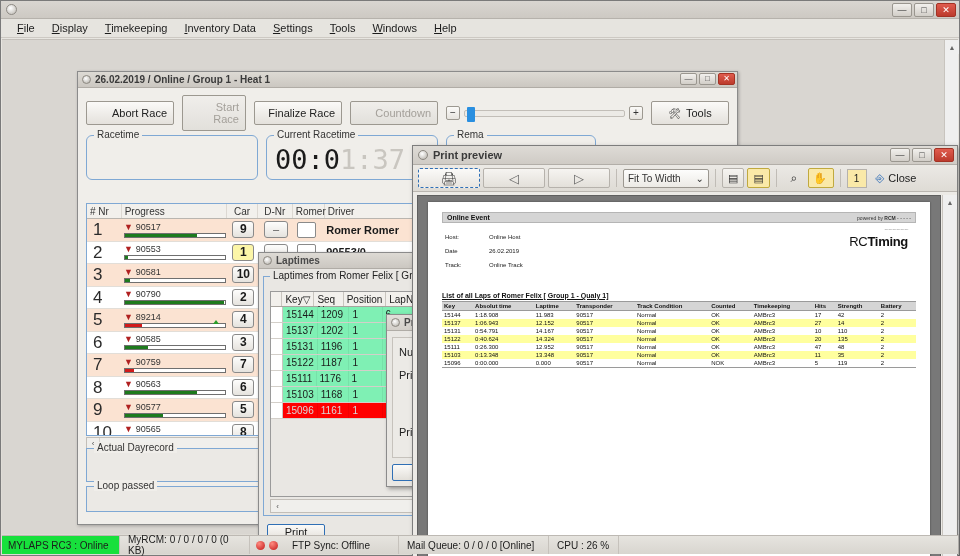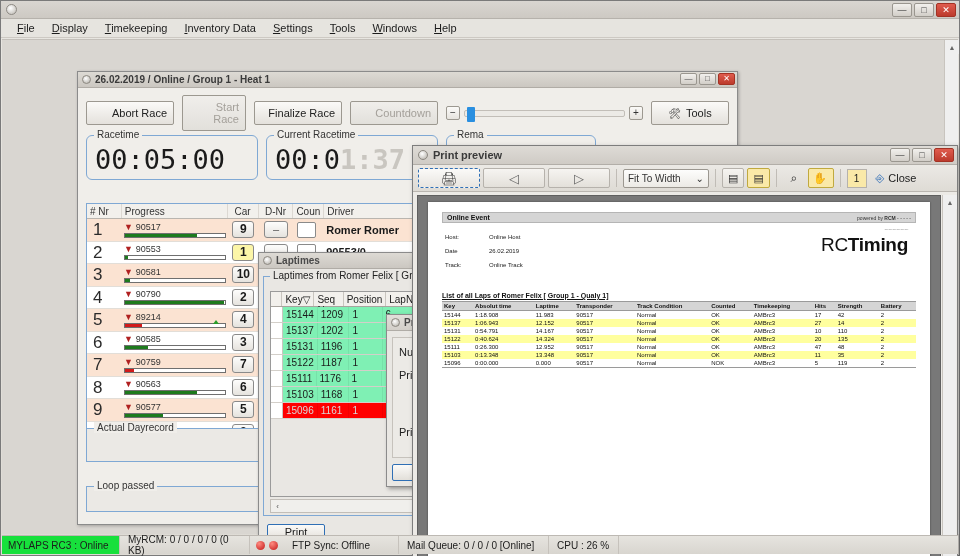--- a/index.html
+++ b/index.html
@@ -115,21 +115,21 @@
   }
   .gbox > .legend {
     position:absolute; top:-7px; left:7px; background:#f0eeea;
     padding:0 3px; font-size:10px; color:#333;
   }
   .lcd {
     font-family:"DejaVu Sans Mono", monospace;
     font-size:27px; letter-spacing:0px; color:#1b1b1b; line-height:1;
     white-space:nowrap;
   }
-  .lcd .dim { color:#c9c6c0;font-weight:bold; }
+  .lcd .dim { color:#c9c6c0; }
 
   
   .grid-wrap {
     position:absolute; left:8px; top:114px; width:355px; bottom:88px;
     border:1px solid #7fa8d4; background:#fff; overflow:hidden;
   }
   .grid-head {
     display:flex; height:15px; background:#f2f0ec;
     border-bottom:1px solid #b9b5af; font-size:10px; color:#333;
   }
@@ -191,21 +191,21 @@
   }
   .hscroll .lar {
     width:13px; text-align:center; font-size:8px; color:#555;
     border-right:1px solid #d5d1cb; height:100%; line-height:11px;
   }
 
   .bottom-boxes { position:absolute; left:8px; bottom:12px; width:355px; }
   .bb-row { display:flex; gap:6px; }
   .bb {
     border:1px solid #7fa8d4; position:relative; background:#ebe9e5;
-    height:34px; margin-top:24px;
+    height:34px; margin-top:4px;
   }
   .bb > .legend {
     position:absolute; top:-7px; left:7px; background:#f0eeea;
     padding:0 3px; font-size:10px; color:#333; white-space:nowrap;
   }
 
   
   #lap-win {
     position:absolute; left:256px; top:212px; width:182px; height:297px;
     background:#e9e7e3; border:1px solid #8b8b8b;
@@ -345,21 +345,21 @@
   .rep-bar {
     background:#d5d5d5; border:1px solid #b5b5b5; height:11px;
     display:flex; align-items:center; justify-content:space-between;
     padding:0 4px; font-size:7px; color:#111; font-weight:bold;
   }
   .rep-bar .pw { font-size:5px; font-weight:normal; color:#333; }
   .rep-meta { margin-top:6px; font-size:6px; color:#222; line-height:1.7; }
   .rep-meta td:first-child { width:42px; }
   .rep-logo { position:absolute; right:8px; top:16px; text-align:right; }
   .rep-logo .gauge { font-size:5px; color:#555; letter-spacing:-1px; }
-  .rep-logo .nm { font-size:19px; font-weight:bold; color:#111; letter-spacing:-.3px; }
+  .rep-logo .nm { font-size:13px; font-weight:bold; color:#111; letter-spacing:-.3px; }
   .rep-logo .nm span { font-weight:normal; }
   .rep-h {
     margin-top:18px; font-size:7px; font-weight:bold; color:#111;
     text-decoration:underline;
   }
   table.rtab { width:100%; border-collapse:collapse; margin-top:2px; font-size:6px; }
   table.rtab thead td {
     background:#d5d5d5; font-weight:bold; color:#111; padding:1px 2px;
     vertical-align:top; border-top:1px solid #9a9a9a; border-bottom:1px solid #9a9a9a;
   }
@@ -442,39 +442,38 @@
           </div>
           <div class="btn" style="width:78px;display:flex;align-items:center;justify-content:center;gap:5px;">
             <span style="font-size:10px;">🛠</span>
             <span>Tools</span>
           </div>
         </div>
 
         <div class="timers">
           <div class="gbox" style="width:172px">
             <div class="legend">Racetime</div>
-            <div class="lcd">00:05:00</div>
           </div>
           <div class="gbox" style="width:172px">
             <div class="legend">Current Racetime</div>
             <div class="lcd"><span>00:0</span><span class="dim">1:37</span></div>
           </div>
           <div class="gbox" style="width:150px">
             <div class="legend">Rema</div>
             <div class="lcd"></div>
           </div>
         </div>
 
         <div class="grid-wrap">
           <div class="grid-head">
             <div class="c-nr"># Nr</div>
             <div class="c-prog">Progress</div>
             <div class="c-car">Car</div>
             <div class="c-dnr">D-Nr</div>
-            <div class="c-cnt">Coun</div>
+            <div class="c-cnt">Romer</div>
             <div class="c-drv">Driver</div>
             <div class="c-lap">Lap</div>
           </div>
           <div id="grid-rows">
               <div class="grow odd">
                 <div class="c-nr">1</div>
                 <div class="c-prog pcell">
                   <div class="ptop">
                     <span class="tag">▼</span>
                     <span>90517</span>

